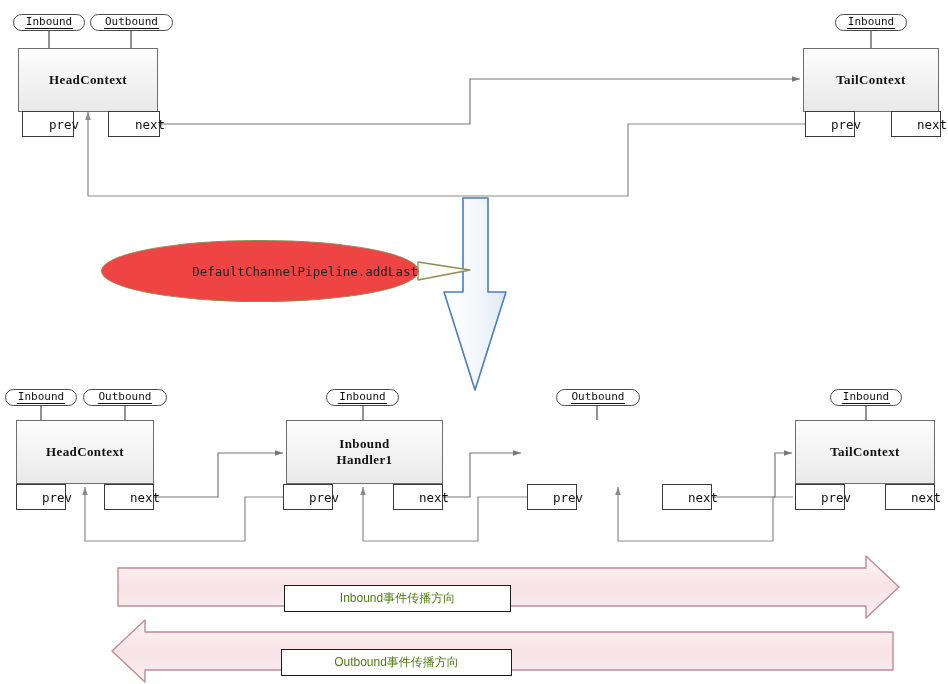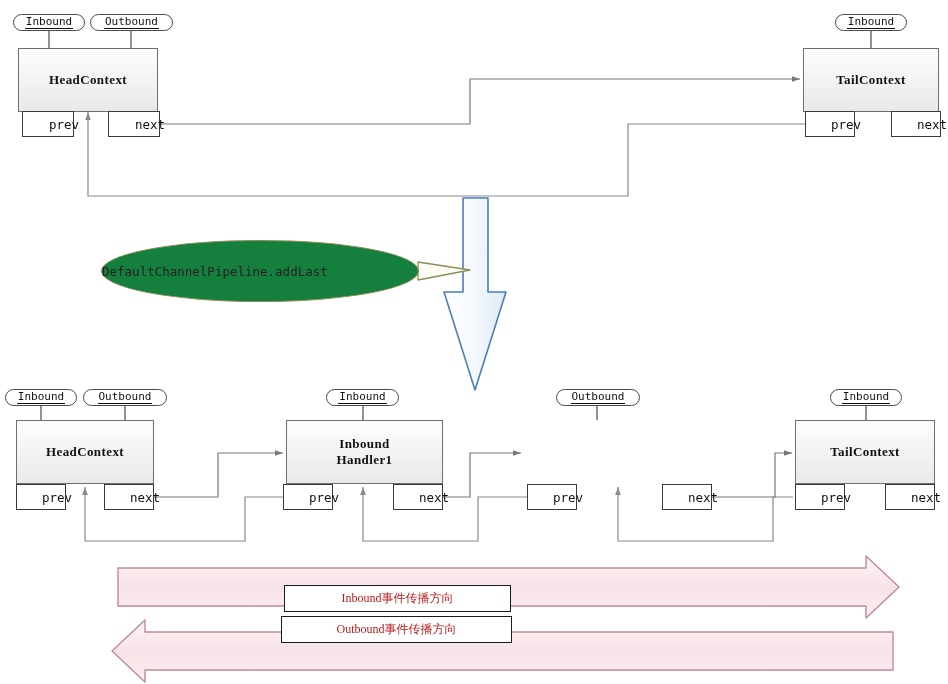--- a/index.html
+++ b/index.html
@@ -82,46 +82,46 @@
     border-bottom: 1px solid #111;
     line-height: 1.05;
     padding: 0 1px;
   }
   
   .callout {
     position: absolute;
     box-sizing: border-box;
     border: 1.4px solid #8d8d55;
     border-radius: 50%;
-    background: #15803d;
-    display: flex;
-    align-items: center;
-    justify-content: flex-start;
+    background: #ef4444;
+    display: flex;
+    align-items: center;
+    justify-content: flex-end;
     z-index: 4;
   }
   .callout span {
     font-family: "DejaVu Sans Mono", "Liberation Mono", monospace;
     font-size: 12.5px;
     color: #222;
   }
   
   .dirbox {
     position: absolute;
     box-sizing: border-box;
     border: 1.4px solid #1a1a1a;
     background: #ffffff;
     display: flex;
     align-items: center;
     justify-content: center;
     z-index: 6;
   }
   .dirbox span {
-    font-family: Liberation Serif, serif;
+    font-family: Liberation Sans, sans-serif;
     font-size: 12px;
-    color: #b91c1c;
+    color: #4d7c0f;
   }
 </style>
 </head>
 <body>
 
 <div id="diagram-root">
 
   <svg id="canvas" viewBox="0 0 948 684" xmlns="http://www.w3.org/2000/svg">
     <defs>
       <marker id="ah" markerWidth="9" markerHeight="9" refX="8" refY="3.2" orient="auto" markerUnits="userSpaceOnUse">
@@ -263,17 +263,17 @@
   <div class="slot" style="left:795px; top:484px; width:50px; height:26px;">
     <span>prev</span>
   </div>
   <div class="slot" style="left:885px; top:484px; width:50px; height:26px;">
     <span>next</span>
   </div>
 
   <div class="dirbox" style="left:284px; top:585px; width:227px; height:27px;">
     <span>Inbound事件传播方向</span>
   </div>
-  <div class="dirbox" style="left:281px; top:616px; width:231px; height:27px;">
+  <div class="dirbox" style="left:281px; top:649px; width:231px; height:27px;">
     <span>Outbound事件传播方向</span>
   </div>
 
 </div>
 
 </body></html>

